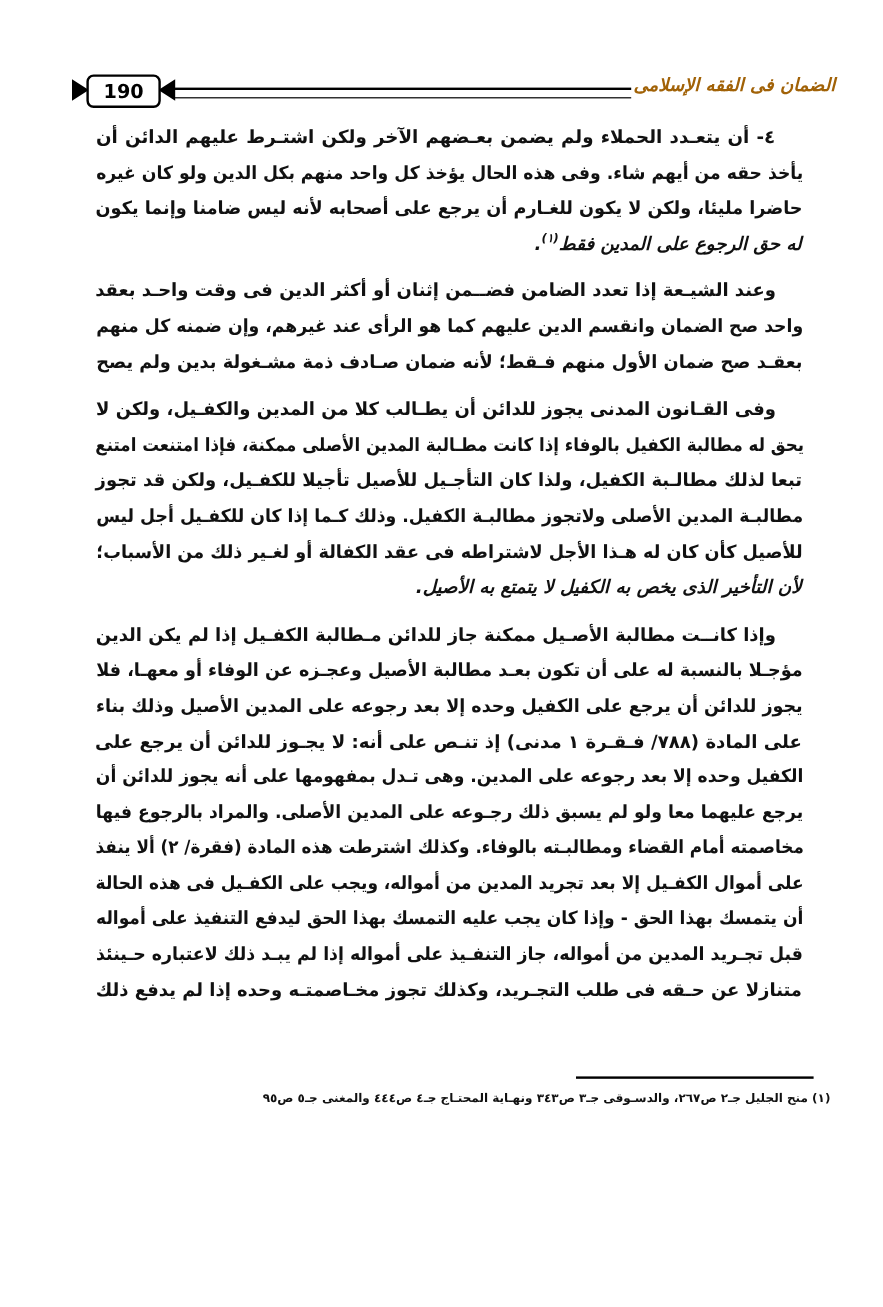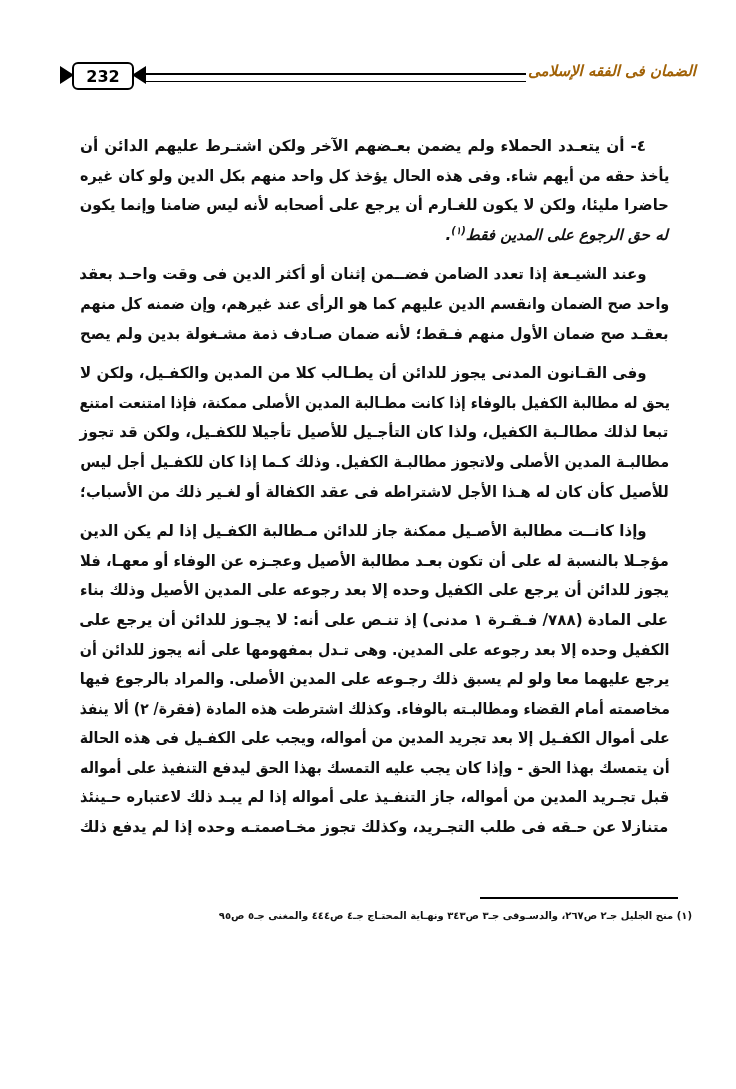--- a/index.html
+++ b/index.html
@@ -151,47 +151,48 @@
       padding-right: 22px;
     }
   </style>
 </head>
 <body>
 
 <div class="page">
 
   <div class="header">
     <div class="bowtie-left"></div>
-    <div class="page-number-box">232</div>
+    <div class="page-number-box">190</div>
     <div class="bowtie-right"></div>
     <div class="header-rule"></div>
     <div class="header-title">الضمان فى الفقه الإسلامى</div>
   </div>
 
   <div class="body-text">
 
     <div class="para">
-      <span class="line indent" style="display: block; margin-top: 32px;">٤- أن يتعـدد الحملاء ولم يضمن بعـضهم الآخر ولكن اشتـرط عليهم الدائن أن</span>
+      <span class="line indent" style="display: block;">٤- أن يتعـدد الحملاء ولم يضمن بعـضهم الآخر ولكن اشتـرط عليهم الدائن أن</span>
       <span class="line" style="display: block; transform-origin: right center; transform: scaleX(0.944);">يأخذ حقه من أيهم شاء. وفى هذه الحال يؤخذ كل واحد منهم بكل الدين ولو كان غيره</span>
       <span class="line" style="display: block; transform-origin: right center; transform: scaleX(0.967);">حاضرا مليئا، ولكن لا يكون للغـارم أن يرجع على أصحابه لأنه ليس ضامنا وإنما يكون</span>
       <span class="line last" style="display: block;"><span>له حق الرجوع على المدين فقط</span><sup class="fn-ref">(١)</sup><span>.</span></span>
     </div>
 
     <div class="para">
       <span class="line indent" style="display: block; transform-origin: right center; transform: scaleX(0.986);">وعند الشيـعة إذا تعدد الضامن فضــمن إثنان أو أكثر الدين فى وقت واحـد بعقد</span>
       <span class="line" style="display: block; transform-origin: right center; transform: scaleX(0.946);">واحد صح الضمان وانقسم الدين عليهم كما هو الرأى عند غيرهم، وإن ضمنه كل منهم</span>
       <span class="line" style="display: block; transform-origin: right center; transform: scaleX(0.973);">بعقـد صح ضمان الأول منهم فـقط؛ لأنه ضمان صـادف ذمة مشـغولة بدين ولم يصح</span>
     </div>
 
     <div class="para">
       <span class="line indent" style="display: block; transform-origin: right center; transform: scaleX(0.987);">وفى القـانون المدنى يجوز للدائن أن يطـالب كلا من المدين والكفـيل، ولكن لا</span>
       <span class="line" style="display: block; transform-origin: right center; transform: scaleX(0.915);">يحق له مطالبة الكفيل بالوفاء إذا كانت مطـالبة المدين الأصلى ممكنة، فإذا امتنعت امتنع</span>
       <span class="line" style="display: block; transform-origin: right center; transform: scaleX(0.986);">تبعا لذلك مطالـبة الكفيل، ولذا كان التأجـيل للأصيل تأجيلا للكفـيل، ولكن قد تجوز</span>
       <span class="line" style="display: block; transform-origin: right center; transform: scaleX(0.947);">مطالبـة المدين الأصلى ولاتجوز مطالبـة الكفيل. وذلك كـما إذا كان للكفـيل أجل ليس</span>
       <span class="line" style="display: block; transform-origin: right center; transform: scaleX(0.967);">للأصيل كأن كان له هـذا الأجل لاشتراطه فى عقد الكفالة أو لغـير ذلك من الأسباب؛</span>
+      <span class="line last" style="display: block;">لأن التأخير الذى يخص به الكفيل لا يتمتع به الأصيل.</span>
     </div>
 
     <div class="para">
       <span class="line indent" style="display: block; transform-origin: right center; transform: scaleX(0.987);">وإذا كانــت مطالبة الأصـيل ممكنة جاز للدائن مـطالبة الكفـيل إذا لم يكن الدين</span>
       <span class="line" style="display: block; transform-origin: right center; transform: scaleX(0.965);">مؤجـلا بالنسبة له على أن تكون بعـد مطالبة الأصيل وعجـزه عن الوفاء أو معهـا، فلا</span>
       <span class="line" style="display: block; transform-origin: right center; transform: scaleX(0.962);">يجوز للدائن أن يرجع على الكفيل وحده إلا بعد رجوعه على المدين الأصيل وذلك بناء</span>
       <span class="line" style="display: block; transform-origin: right center; transform: scaleX(0.994);">على المادة (٧٨٨/ فـقـرة ١ مدنى) إذ تنـص على أنه: لا يجـوز للدائن أن يرجع على</span>
       <span class="line" style="display: block; transform-origin: right center; transform: scaleX(0.939);">الكفيل وحده إلا بعد رجوعه على المدين. وهى تـدل بمفهومها على أنه يجوز للدائن أن</span>
       <span class="line" style="display: block; transform-origin: right center; transform: scaleX(0.944);">يرجع عليهما معا ولو لم يسبق ذلك رجـوعه على المدين الأصلى. والمراد بالرجوع فيها</span>
       <span class="line" style="display: block; transform-origin: right center; transform: scaleX(0.922);">مخاصمته أمام القضاء ومطالبـته بالوفاء. وكذلك اشترطت هذه المادة (فقرة/ ٢) ألا ينفذ</span>

